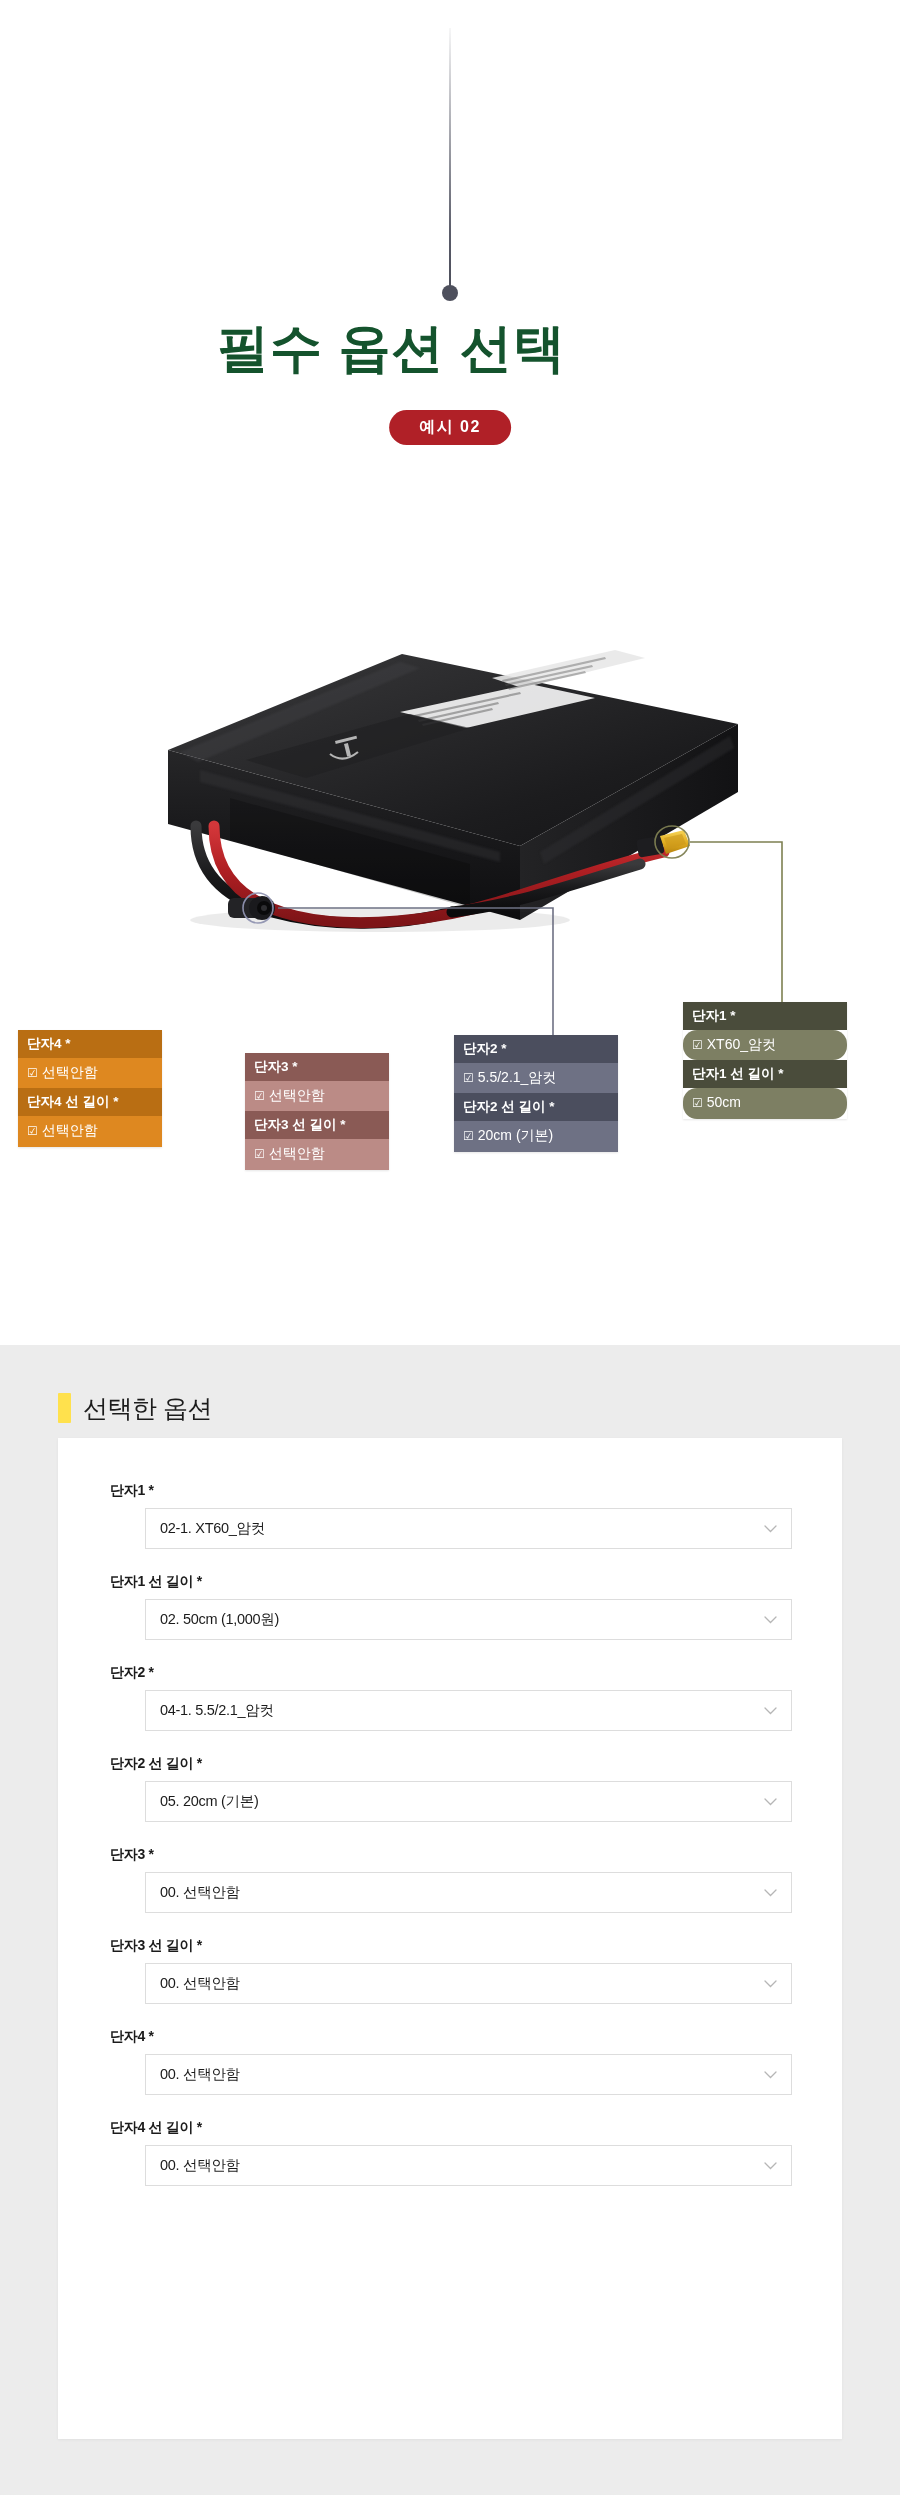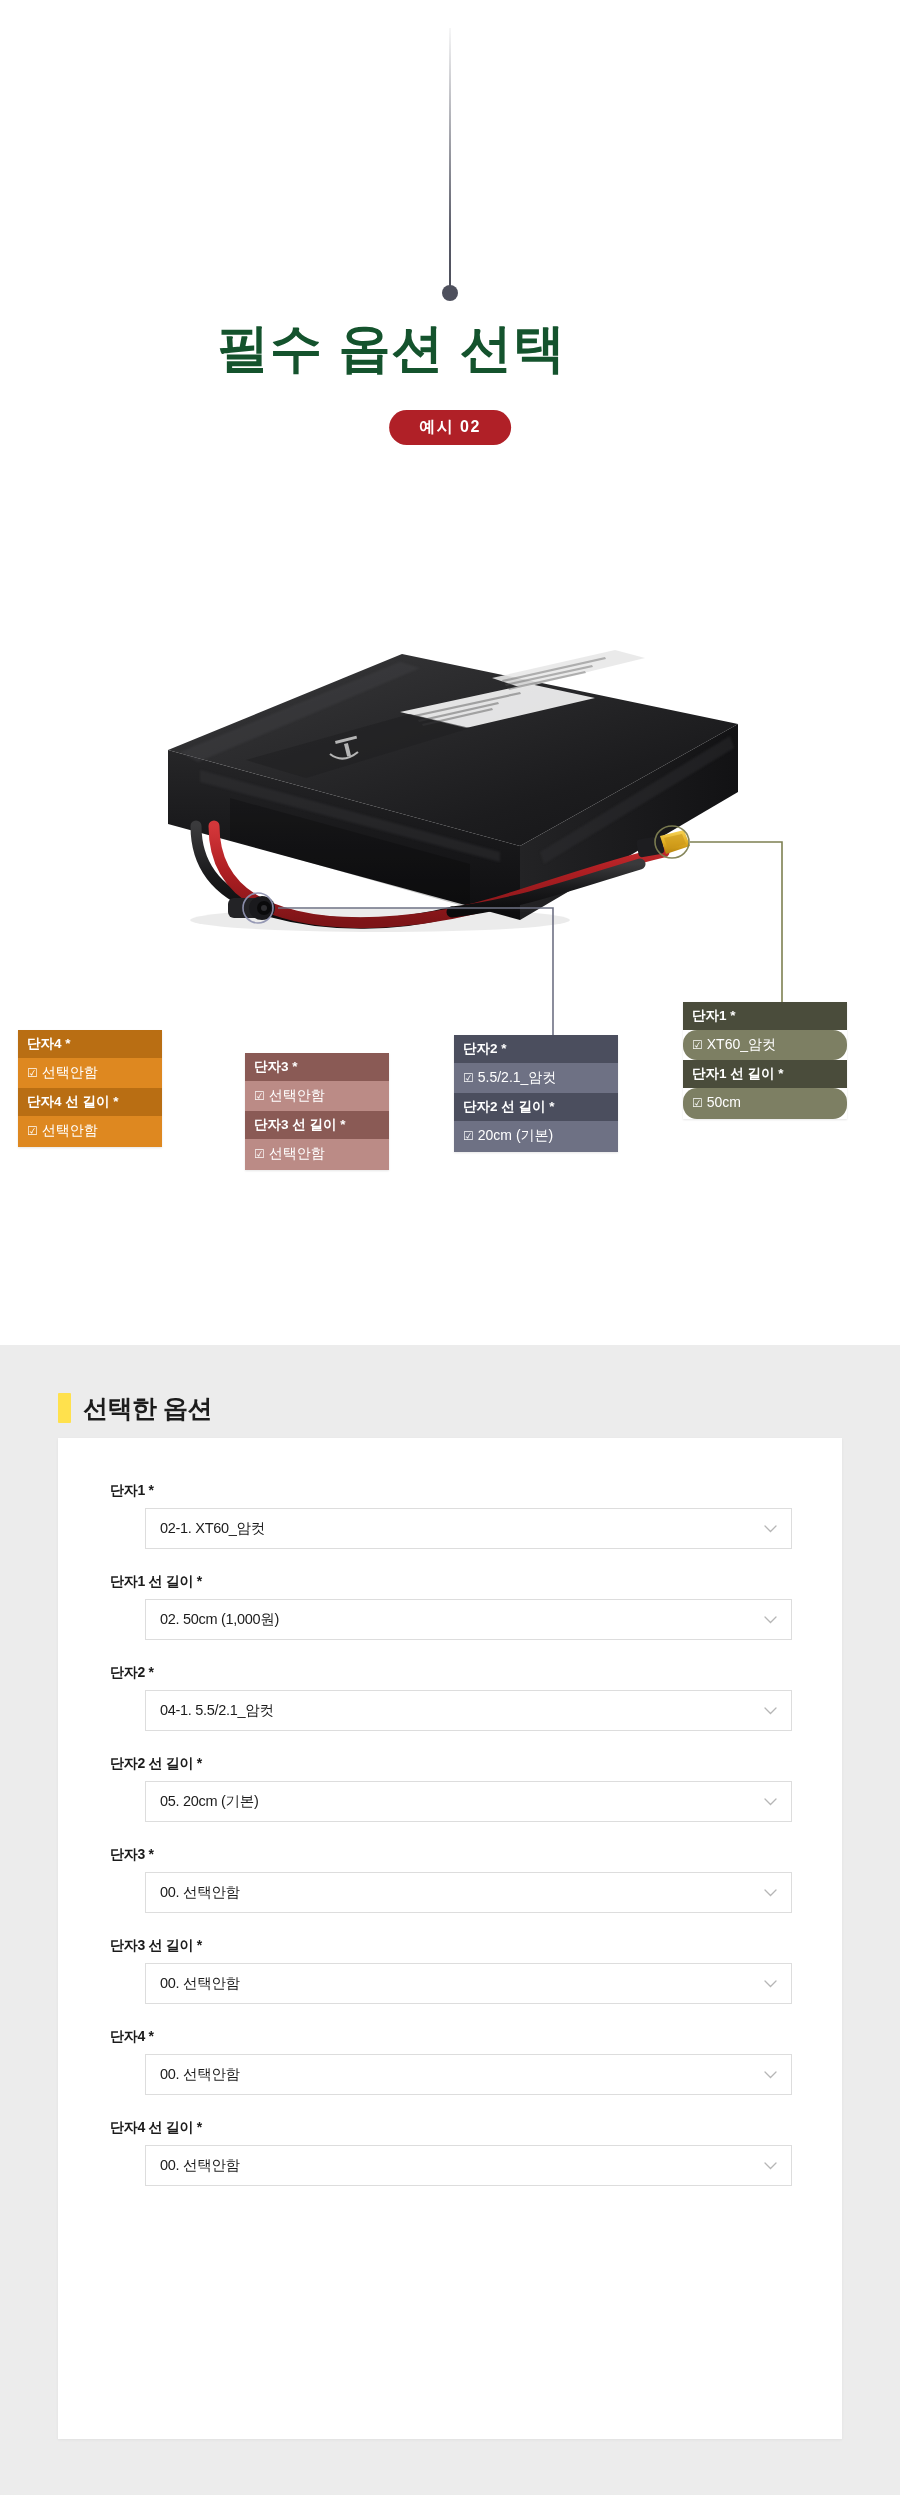--- a/index.html
+++ b/index.html
@@ -144,21 +144,21 @@
   }
   .section-bar {
     width: 13px;
     height: 30px;
     background: #ffe14d;
     border-radius: 1px;
     flex: none;
   }
   .section-title {
     font-size: 25px;
-    font-weight: bold;
+    font-weight: normal;
     color: #1c1c1c;
     line-height: 1;
     letter-spacing: -0.5px;
   }
 
   .form-card {
     position: absolute;
     left: 58px;
     top: 93px;
     width: 784px;

